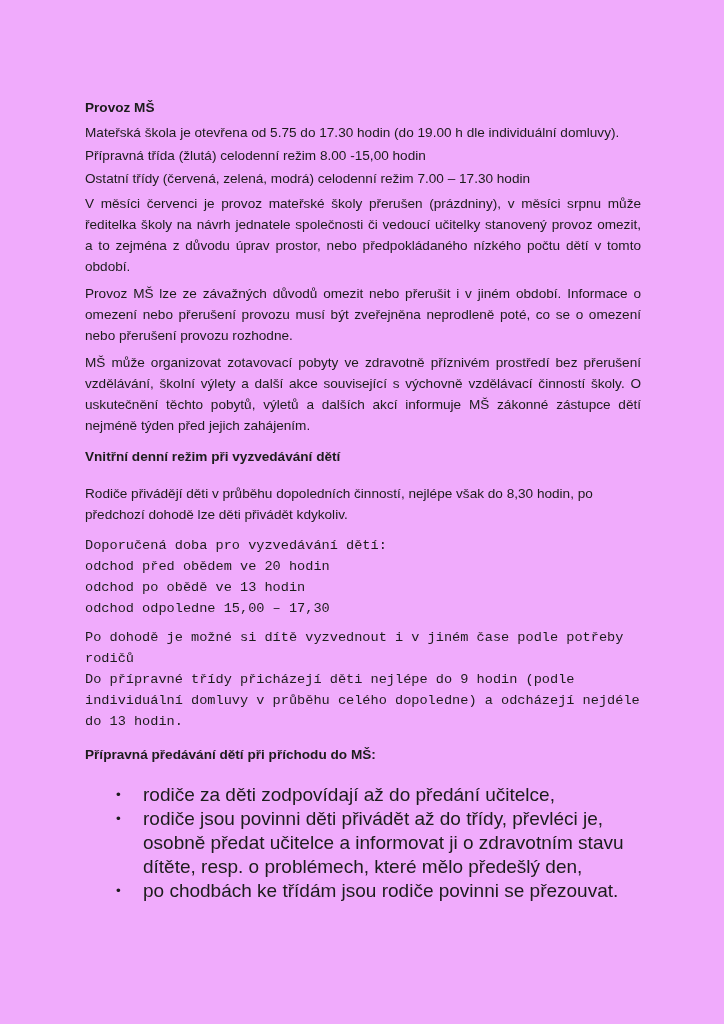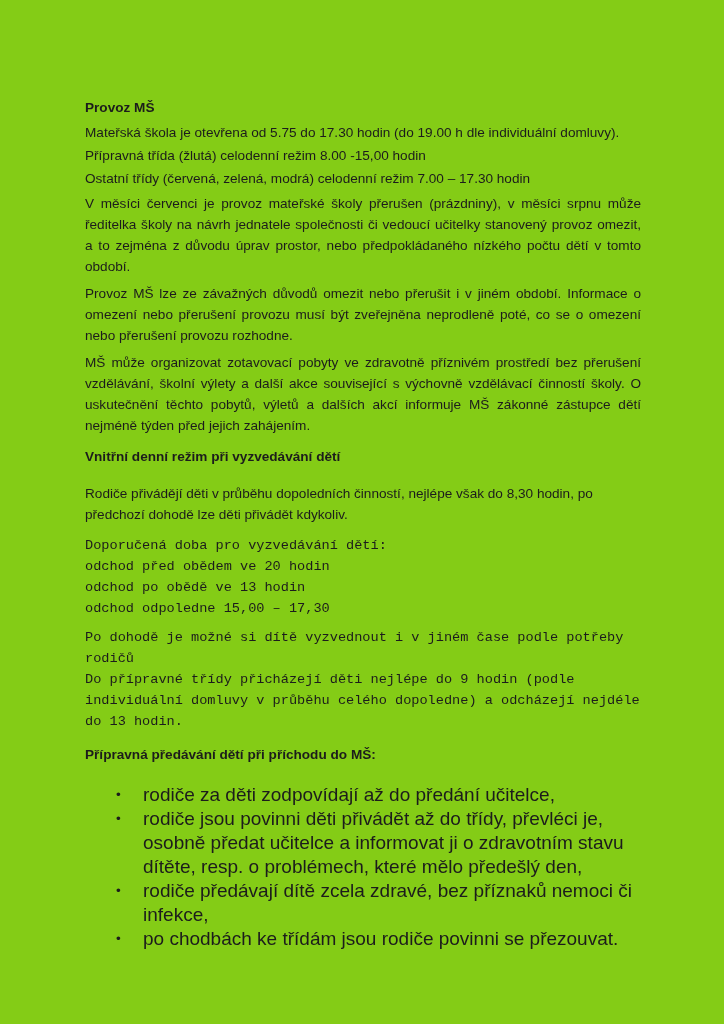--- a/index.html
+++ b/index.html
@@ -11,21 +11,21 @@
     width: 724px;
     height: 1024px;
     overflow: hidden;
     font-family: "Liberation Sans", sans-serif;
     color: #1c1c1c;
   }
   .page {
     box-sizing: border-box;
     width: 724px;
     height: 1024px;
-    background: #84cc16;
+    background: #f0abfc;
     padding: 97px 83px 0 85px;
   }
   .doc p {
     margin: 0;
     font-size: 13.6px;
     line-height: 21px;
   }
   .heading {
     font-weight: bold;
   }
@@ -103,18 +103,17 @@
 
     <p class="block-tight gap-sm">Po dohodě je možné si dítě vyzvednout i v jiném čase podle potřeby rodičů</p>
 
     <p class="block-tight">Do přípravné třídy přicházejí děti nejlépe do 9 hodin (podle individuální domluvy v průběhu celého dopoledne) a odcházejí nejdéle do 13 hodin.</p>
 
     <p class="heading h3">Přípravná předávání dětí při příchodu do MŠ:</p>
 
     <ul class="bullets">
       <li>rodiče za děti zodpovídají až do předání učitelce,</li>
       <li>rodiče jsou povinni děti přivádět až do třídy, převléci je, osobně předat učitelce a informovat ji o zdravotním stavu dítěte, resp. o problémech, které mělo předešlý den,</li>
-      <li>rodiče předávají dítě zcela zdravé, bez příznaků nemoci či infekce,</li>
       <li>po chodbách ke třídám jsou rodiče povinni se přezouvat.</li>
     </ul>
 
   </div>
 </div>
 
 </body></html>

